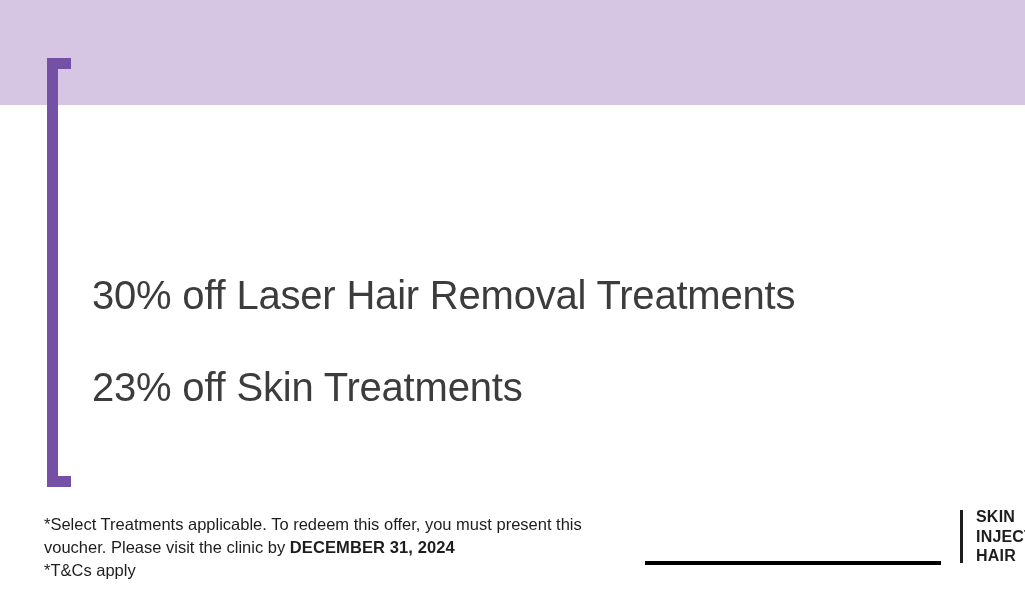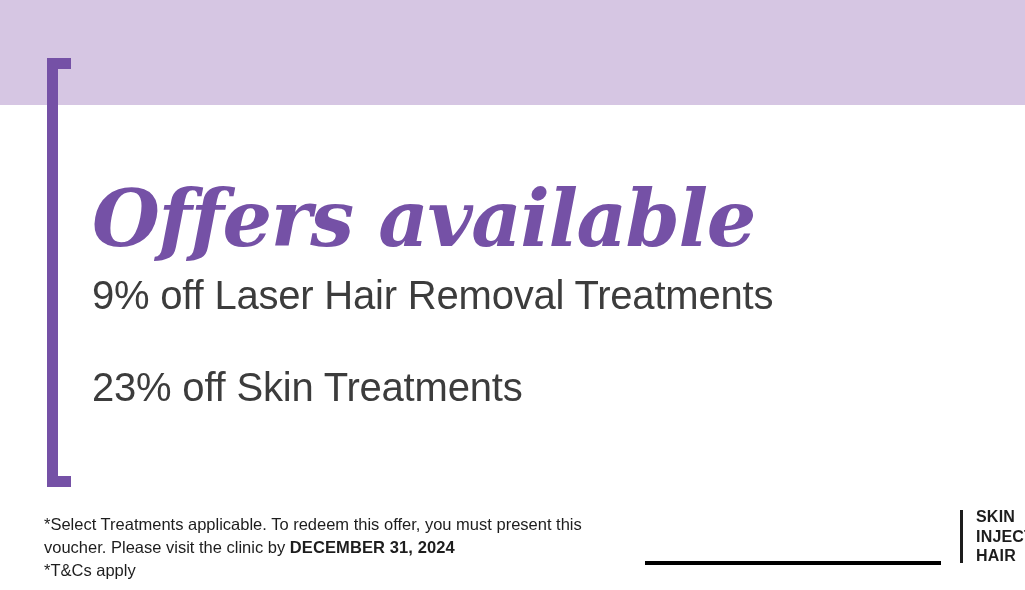--- a/index.html
+++ b/index.html
@@ -194,24 +194,23 @@
 <div id="voucher">
 
   <div class="banner"></div>
 
   <div class="bracket">
     <div class="arm-top"></div>
     <div class="stem"></div>
     <div class="arm-bottom"></div>
   </div>
 
-  <h1 class="headline">Offers available</h1>
 
   <div class="offers">
-    <p class="offer-line">9% off Laser Hair Removal Treatments</p>
+    <p class="offer-line">30% off Laser Hair Removal Treatments</p>
     <p class="offer-line">23% off Skin Treatments</p>
   </div>
 
   <div class="footer">
 
     <div class="fineprint">
       <span>*Select Treatments applicable. To redeem this offer, you must</span>
       <span>present this voucher. Please visit the clinic by </span><span class="bold-date">DECEMBER 31, 2024</span>
       <span class="tcs">*T&amp;Cs apply</span>
     </div>

